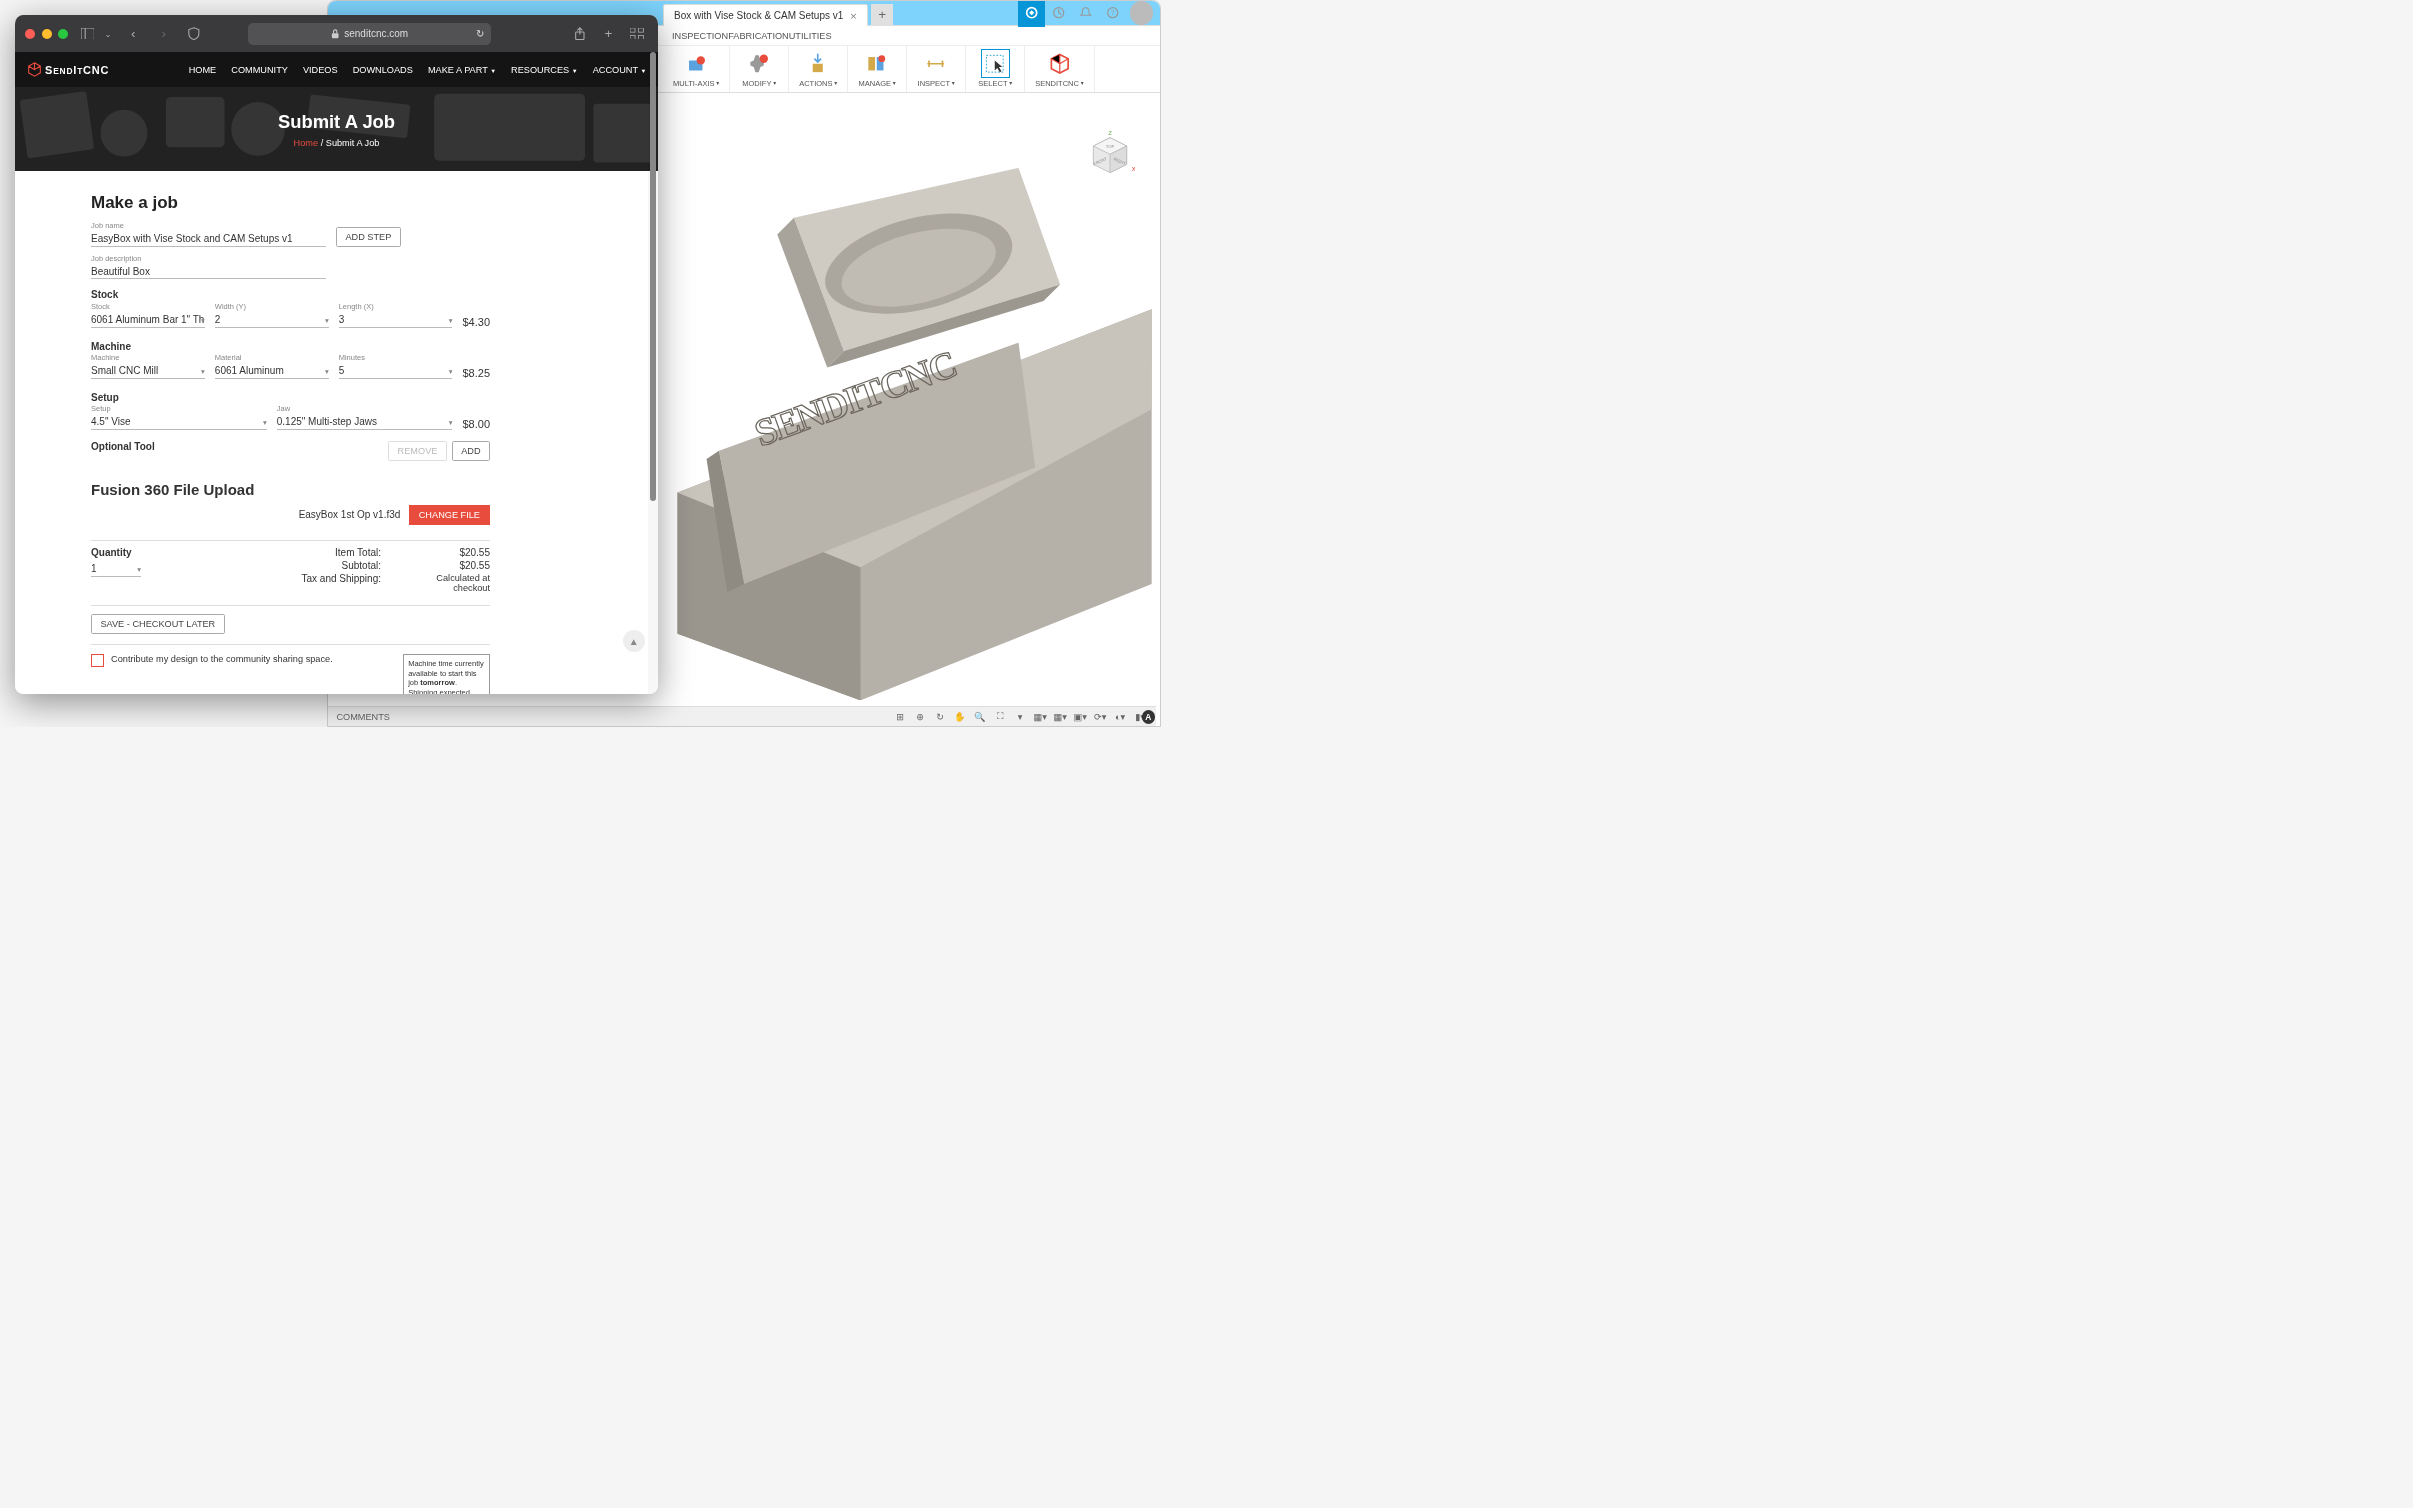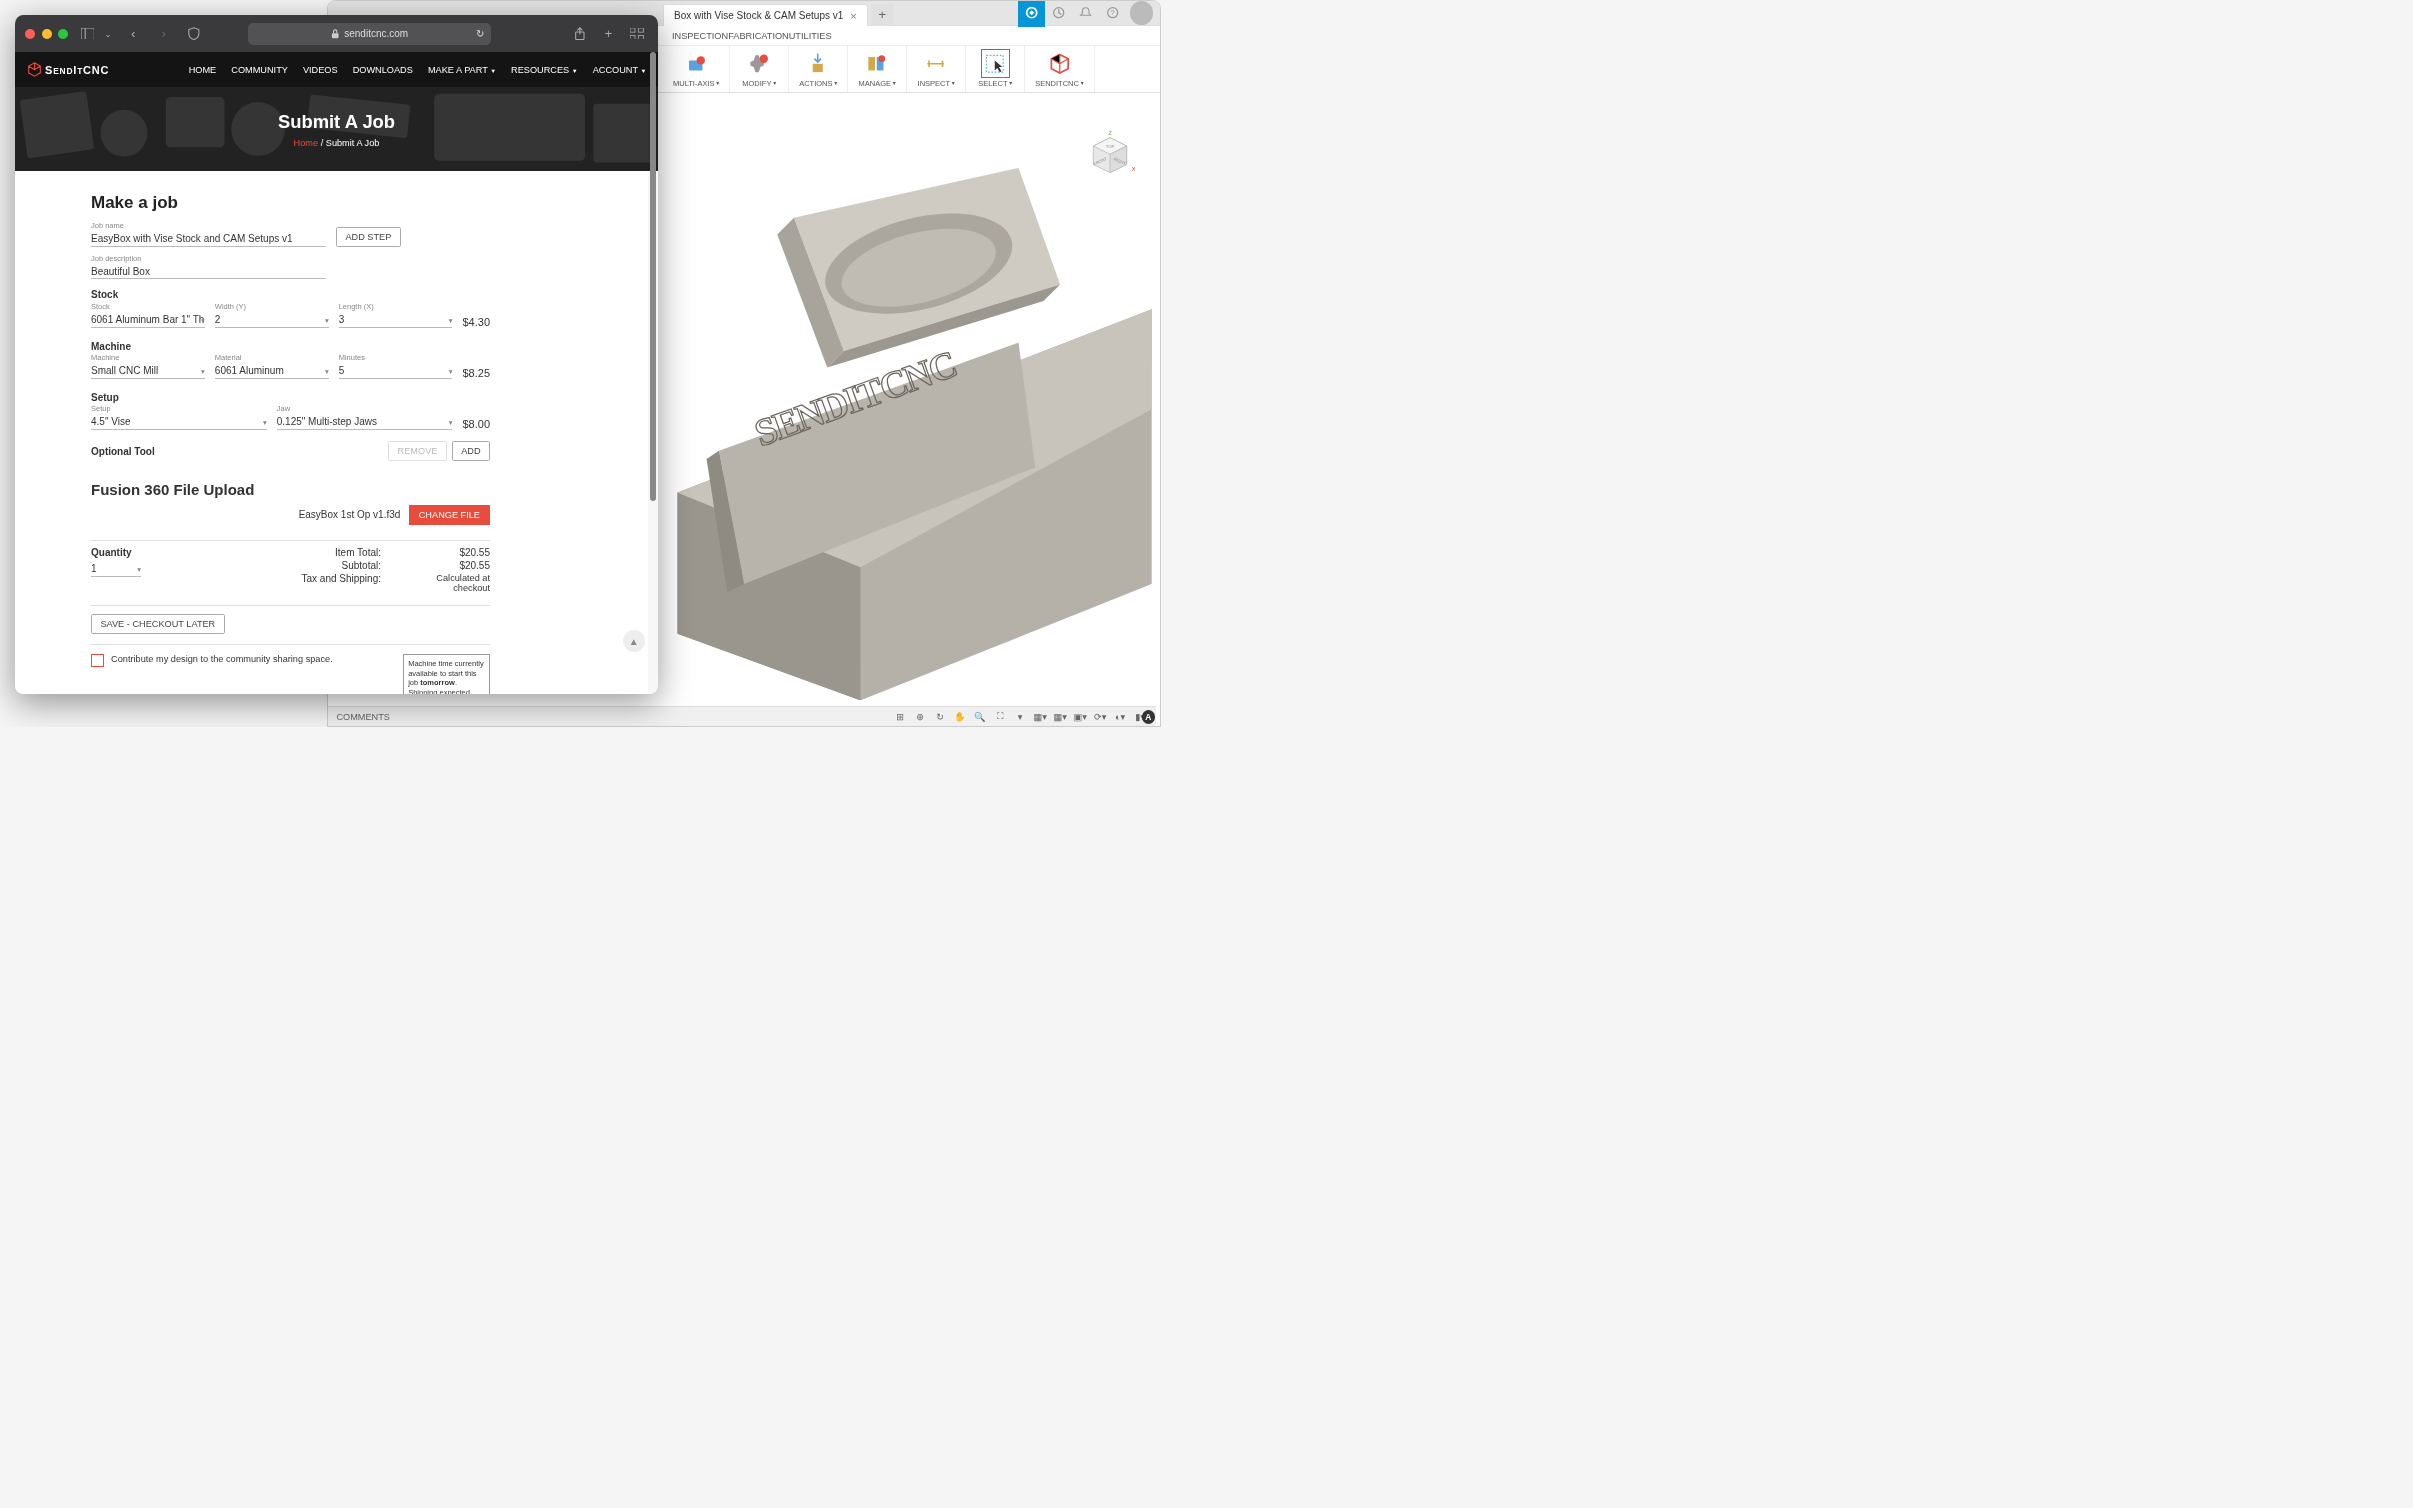--- a/index.html
+++ b/index.html
@@ -1,20 +1,20 @@
 <!DOCTYPE html>
 <html style="font-size:13.4px"><head>
 <meta charset="utf-8">
 <style>
 * { margin: 0; padding: 0; box-sizing: border-box; }
 body { font-family: -apple-system, BlinkMacSystemFont, "Segoe UI", Arial, sans-serif; width: 1161px; height: 727px; background: #f5f5f5; position: relative; overflow: hidden; }
 
 
 .fusion-window { position: absolute; top: 0; left: 327px; right: 0; bottom: 0; background: #fff; border-radius: 8.4px 8.4px 0 0; overflow: hidden; border: 0.8px solid #ccc; }
-.fusion-tabbar { height: 25px; background: #e5e5e5; display: flex; align-items: center; padding-left: 335px; border-bottom: 0.8px solid #ddd; }
+.fusion-tabbar { height: 25px; background: #7dd3fc; display: flex; align-items: center; padding-left: 335px; border-bottom: 0.8px solid #ddd; }
 .fusion-tab { padding: 0 10px; font-size: 10px; color: #333; display: flex; align-items: center; gap: 6.7px; background: #fff; height: 22px; border: 0.8px solid #ddd; border-bottom: none; border-radius: 2.5px 2.5px 0 0; margin-top: 3.4px;}
 .fusion-tab-close { color: #888; cursor: pointer; font-size: 11.7px; }
 .fusion-tab-add { width: 22px; height: 22px; background: #e0e0e0; display: flex; align-items: center; justify-content: center; margin-left: 3.4px; margin-top: 3.4px; color: #666; }
 .fusion-right-icons { margin-left: auto; display: flex; align-items: center; gap: 0; padding-right: 6.7px; }
 .fusion-r-icon { width: 27px; height: 27px; display: flex; align-items: center; justify-content: center; color: #666; }
 .fusion-r-icon.blue { background: #0696d7; color: #fff; }
 .fusion-avatar { width: 23.5px; height: 23.5px; border-radius: 50%; background: #bbb; margin-left: 3.4px; }
 
 .fusion-ribbon-tabs { height: 20px; display: flex; padding-left: 344px; font-size: 9.2px; color: #555; align-items: center; border-bottom: 0.8px solid #eee; }
 .fusion-ribbon { height: 47px; background: #fff; display: flex; padding-left: 335px; border-bottom: 0.8px solid #ddd; }
@@ -433,21 +433,21 @@
           <label class="field-label">Setup</label>
           <input class="field-input" value="4.5&quot; Vise" style="">
         </div>
         <div class="field field-select sm-field wide">
           <label class="field-label">Jaw</label>
           <input class="field-input" value="0.125&quot; Multi-step Jaws" style="">
         </div>
         <div class="line-price">$8.00</div>
       </div>
 
-      <div class="line-row" style="align-items:center;margin-top:8.4px">
+      <div class="line-row" style="align-items:flex-start;margin-top:8.4px">
         <div class="sub-header" style="margin:0">Optional Tool</div>
         <div style="margin-left:auto;display:flex;gap:5px">
           <button class="btn" disabled="">REMOVE</button>
           <button class="btn">ADD</button>
         </div>
       </div>
 
       <div class="upload-title">Fusion 360 File Upload</div>
       <div class="file-row">
         <span>EasyBox 1st Op v1.f3d</span>

